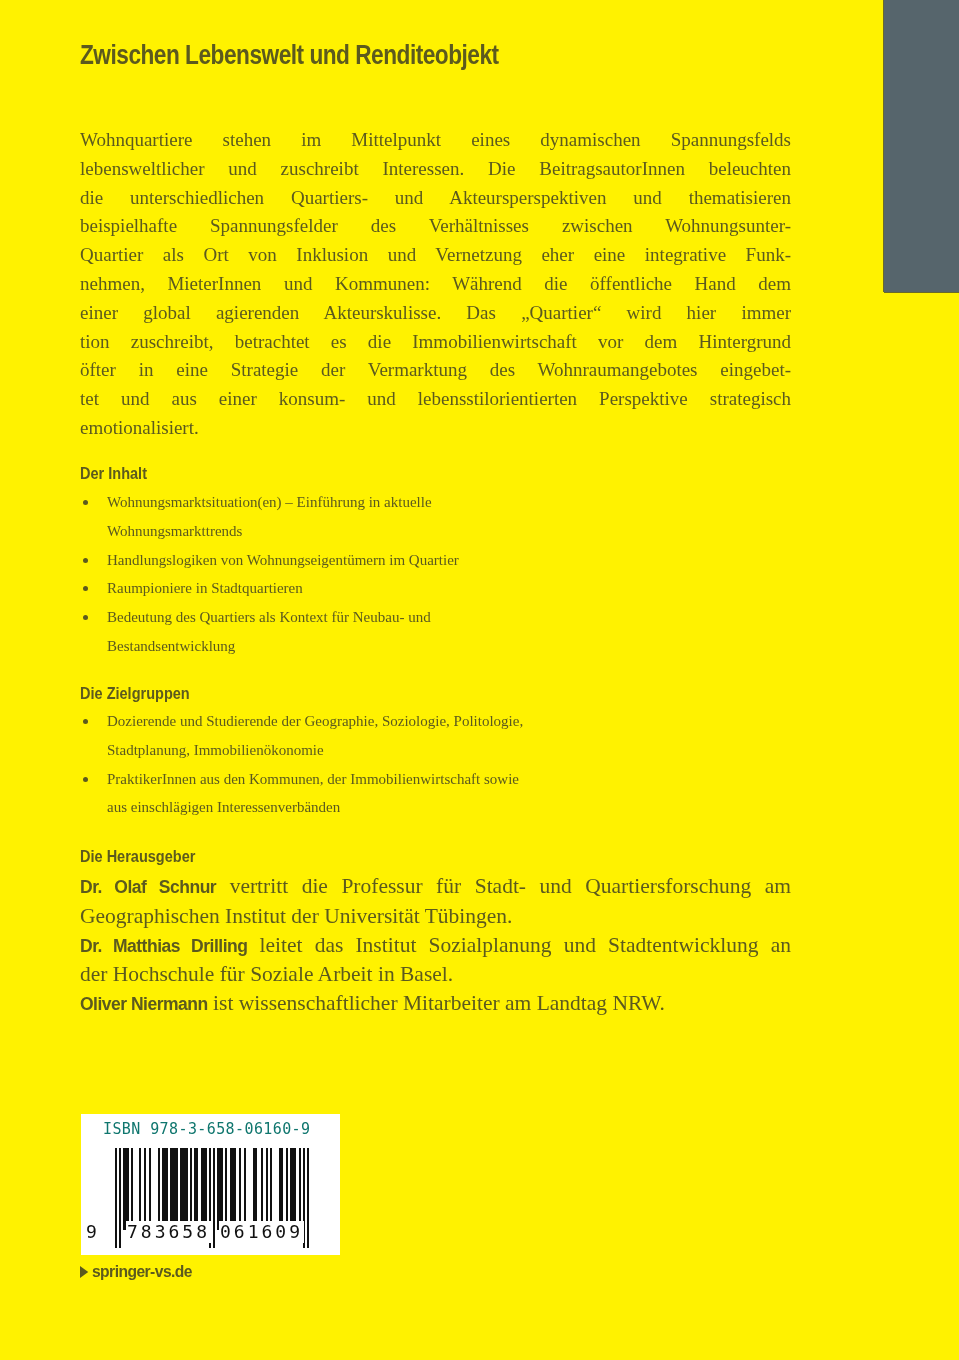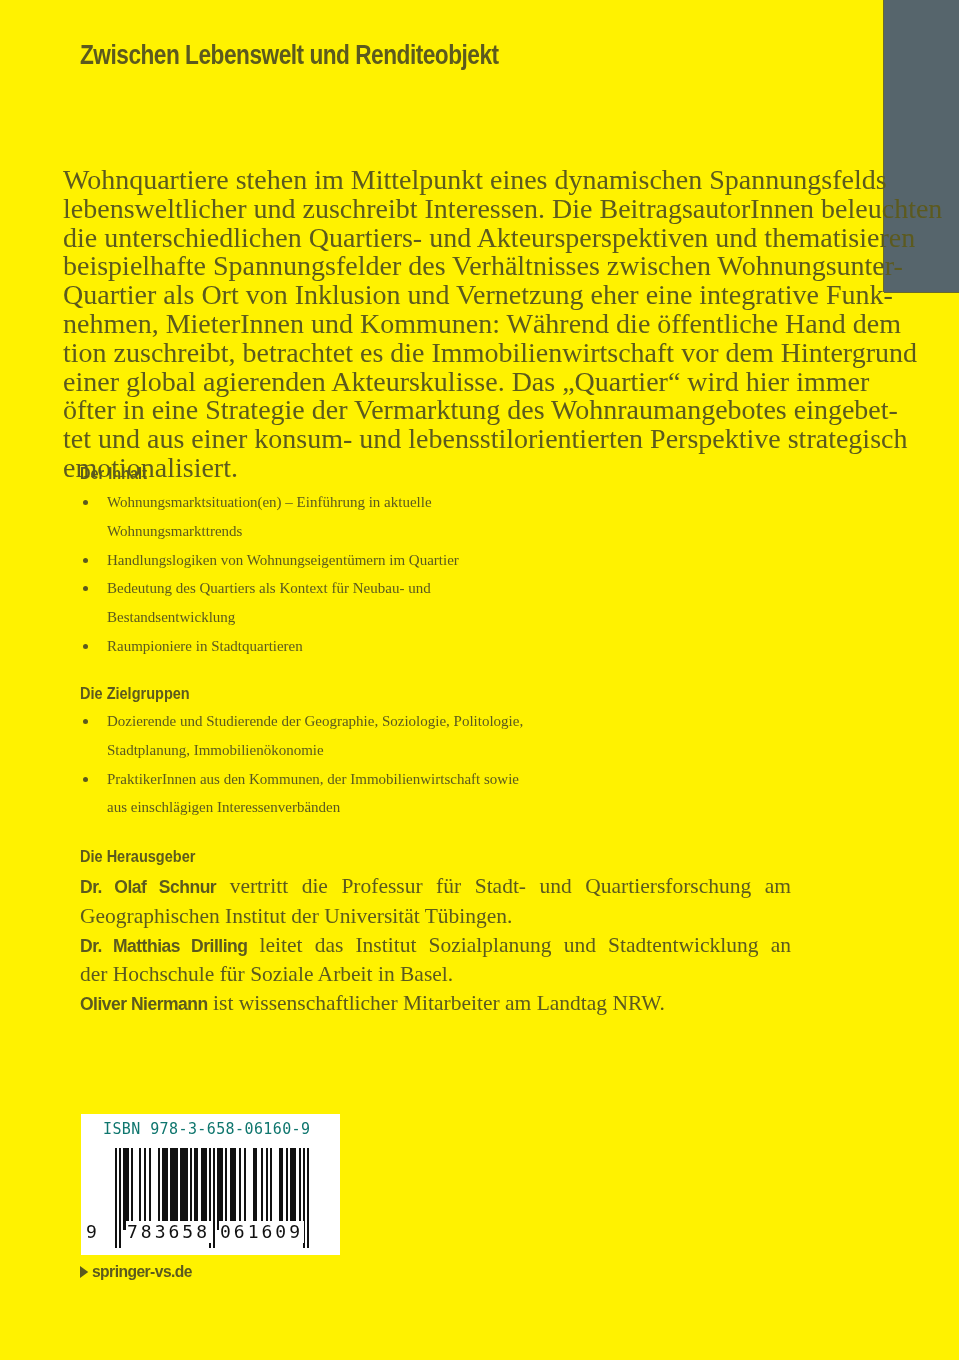--- a/index.html
+++ b/index.html
@@ -31,27 +31,26 @@
       font-weight: bold;
       font-size: 27px;
       letter-spacing: -0.6px;
       color: #5c5a1e;
       transform: scaleX(0.84);
       transform-origin: left top;
       white-space: nowrap;
     }
     .body-text {
       position: absolute;
-      left: 63px;
+      left: 80px;
       width: 711px;
       font-family: "Liberation Serif", serif;
-      font-size: 28px;
+      font-size: 19px;
       line-height: 28.8px;
       color: #5c5a1e;
-      margin-top: 40px;
     }
     .para {
       top: 126px;
       text-align: justify;
       text-align-last: left;
     }
     .para .line {
       display: block;
       text-align: justify;
       text-align-last: justify;
@@ -191,46 +190,46 @@
 
 <h1 class="title" style="margin:0;">Zwischen Lebenswelt und Renditeobjekt</h1>
 
 <div class="body-text para">
   <span class="line">Wohnquartiere stehen im Mittelpunkt eines dynamischen Spannungsfelds</span>
   <span class="line">lebensweltlicher und zuschreibt Interessen. Die BeitragsautorInnen beleuchten</span>
   <span class="line">die unterschiedlichen Quartiers- und Akteursperspektiven und thematisieren</span>
   <span class="line">beispielhafte Spannungsfelder des Verhältnisses zwischen Wohnungsunter-</span>
   <span class="line">Quartier als Ort von Inklusion und Vernetzung eher eine integrative Funk-</span>
   <span class="line">nehmen, MieterInnen und Kommunen: Während die öffentliche Hand dem</span>
+  <span class="line">einer global agierenden Akteurskulisse. Das „Quartier“ wird hier immer</span>
   <span class="line">tion zuschreibt, betrachtet es die Immobilienwirtschaft vor dem Hintergrund</span>
-  <span class="line">einer global agierenden Akteurskulisse. Das „Quartier“ wird hier immer</span>
   <span class="line">öfter in eine Strategie der Vermarktung des Wohnraumangebotes eingebet-</span>
   <span class="line">tet und aus einer konsum- und lebensstilorientierten Perspektive strategisch</span>
   <span class="line last">emotionalisiert.</span>
 </div>
 
 <div class="section-head" style="top:464px;">Der Inhalt</div>
 <ul class="bullets" style="top:488px;">
   <li>
     <span class="dot"></span>
     <span class="ln">Wohnungsmarktsituation(en) – Einführung in aktuelle</span>
     <span class="ln">Wohnungsmarkttrends</span>
   </li>
   <li>
     <span class="dot"></span>
     <span class="ln">Handlungslogiken von Wohnungseigentümern im Quartier</span>
   </li>
   <li>
     <span class="dot"></span>
+    <span class="ln">Raumpioniere in Stadtquartieren</span>
+  </li>
+  <li>
+    <span class="dot"></span>
     <span class="ln">Bedeutung des Quartiers als Kontext für Neubau- und</span>
     <span class="ln">Bestandsentwicklung</span>
-  </li>
-  <li>
-    <span class="dot"></span>
-    <span class="ln">Raumpioniere in Stadtquartieren</span>
   </li>
 </ul>
 
 <div class="section-head" style="top:684px;">Die Zielgruppen</div>
 <ul class="bullets" style="top:707px;">
   <li>
     <span class="dot"></span>
     <span class="ln">Dozierende und Studierende der Geographie, Soziologie, Politologie,</span>
     <span class="ln">Stadtplanung, Immobilienökonomie</span>
   </li>

